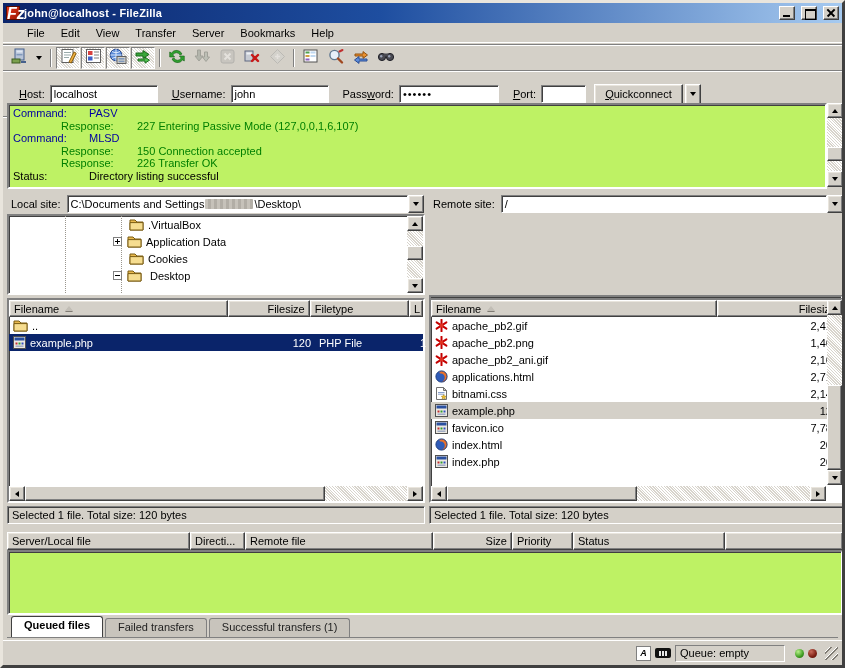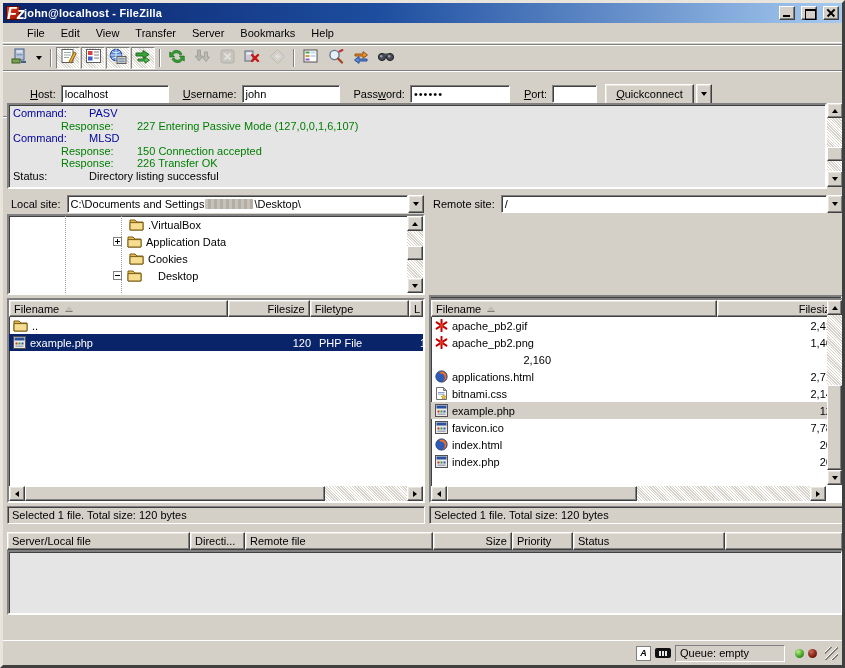--- a/index.html
+++ b/index.html
@@ -3,21 +3,21 @@
 <meta charset="utf-8">
 <style>
   * { box-sizing: border-box; margin: 0; padding: 0; }
   html,body { width:845px; height:668px; }
   body { font-family:"Liberation Sans", sans-serif; font-size:11px; color:#000; background:#d4d0c8; }
   #win { position:relative; width:845px; height:668px; background:#d4d0c8;
          border:3px solid; border-color:#e9e5dd #404040 #404040 #e9e5dd; overflow:hidden; }
   .abs { position:absolute; }
   .raised { background:#d4d0c8; border:1px solid; border-color:#fff #404040 #404040 #fff;
             box-shadow: inset -1px -1px 0 #808080, inset 1px 1px 0 #e9e5dd; }
-  .well { background:#e5e5e5; border:2px solid; border-color:#808080 #fff #fff #808080;
+  .well { background:#bef264; border:2px solid; border-color:#808080 #fff #fff #808080;
           box-shadow: inset 1px 1px 0 #404040; }
   
   #titlebar { left:0; top:0; right:0; height:20px; display:flex; align-items:center; padding:0 3px; gap:4px;
               background:linear-gradient(to right,#0a246a,#1e4ea0 45%,#a6caf0); }
   #logo { width:14px; height:14px; background:linear-gradient(135deg,#e63b1f,#9c1400); color:#fff;
           font-weight:bold; font-style:italic; font-size:16px; line-height:14px; text-align:center;
           border:1px solid #5a0c00; }
   #title-text { color:#fff; font-weight:bold; flex:1; letter-spacing:.2px; }
   .tbtn { width:16px; height:14px; background:#d4d0c8; border:1px solid; border-color:#fff #404040 #404040 #fff;
           box-shadow: inset -1px -1px 0 #808080; position:relative; }
@@ -33,21 +33,21 @@
   .menu-item { padding:2px 8px; }
   #toolbar { left:0; top:41px; right:0; height:27px; display:flex; align-items:center; padding-left:4px; gap:1px;
              border-top:1px solid #808080; border-bottom:1px solid #808080; box-shadow:0 1px 0 #fff, inset 0 1px 0 #fff; }
   .tool-sep { width:2px; height:18px; margin:0 3px; border-left:1px solid #808080; border-right:1px solid #fff; }
   .tool-btn { width:24px; height:22px; display:flex; align-items:center; justify-content:center; background:transparent; }
   .tool-btn.narrow { width:14px; }
   .tool-btn.pressed { border:1px solid; border-color:#808080 #fff #fff #808080;
       background-image:repeating-linear-gradient(45deg,#fff 0,#fff 1px,#dcd8d0 1px,#dcd8d0 2px); }
   .tool-btn.disabled svg { opacity:.38; filter:grayscale(90%); }
   
-  #quickbar { left:0; top:69px; right:0; height:45px; display:flex; align-items:center; padding-left:27px;
+  #quickbar { left:0; top:69px; right:0; height:45px; display:flex; align-items:center; padding-left:16px;
               border-bottom:1px solid #808080; box-shadow:0 1px 0 #fff; }
   .qc-label u { text-underline-offset:1px; }
   .qc-input { height:18px; background:#fff; border:1px solid; border-color:#808080 #fff #fff #808080;
               box-shadow: inset 1px 1px 0 #404040; padding:2px 3px; font-size:11px; display:flex; align-items:center; overflow:hidden; }
   #qc-btn { height:21px; padding:0 10px; margin-left:8px; display:flex; align-items:center; }
   #qc-drop { width:16px; height:21px; margin-left:2px; display:flex; align-items:center; justify-content:center; }
   
   #log { left:4px; top:100px; width:820px; height:86px; padding:2px 4px; overflow:hidden; }
   .log-line { display:flex; line-height:12.5px; }
   .log-type { width:76px; flex:none; }
@@ -369,21 +369,21 @@
         <div class="tree-row">
           <span style="width: 104px; flex: 0 0 auto;"></span>
           <span class="expander"></span>
           <span style="width: 5px; flex: 0 0 auto;"></span>
           <span class="icon-cell" style="display: flex;">
             <svg width="15" height="13" viewBox="0 0 15 13">
               <path d="M1 2h5l2 2h6v8H1z" fill="#e8b94e" stroke="#7a5c12"></path>
               <path d="M1 4.6h13V12H1z" fill="#f6dd90" stroke="#7a5c12"></path>
             </svg>
           </span>
-          <span style="margin-left: 16px;">Desktop</span>
+          <span style="margin-left: 8px;">Desktop</span>
         </div>
       </div>
   </div>
   <div class="abs sbtn" style="left:404px;top:213px;width:16px;height:15px">
       <i class="tri tri-up"></i>
     </div>
   <div class="abs track" style="left:404px;top:228px;width:16px;height:47px"></div>
   <div class="abs thumb" style="left:404px;top:243px;width:16px;height:14px"></div>
   <div class="abs sbtn" style="left:404px;top:275px;width:16px;height:15px">
       <i class="tri tri-down"></i>
@@ -502,20 +502,33 @@
                   <line x1="11.4" y1="3.4" x2="1.6" y2="9.6"></line>
                 </g>
                 <circle cx="6.5" cy="6.5" r="2" fill="#e03020"></circle>
               </svg>
             </span>
             <span>apache_pb2.png</span>
           </div>
           <div class="cell r" style="width: 124px;">1,463</div>
         </div>
         <div class="file-row">
+          <div class="cell icon-cell" style="width: 287px;">
+            <span style="display: flex;">
+              <svg width="13" height="13" viewBox="0 0 13 13">
+                <g stroke="#c40000" stroke-width="2" stroke-linecap="round">
+                  <line x1="6.5" y1="0.8" x2="6.5" y2="12.2"></line>
+                  <line x1="1.6" y1="3.4" x2="11.4" y2="9.6"></line>
+                  <line x1="11.4" y1="3.4" x2="1.6" y2="9.6"></line>
+                </g>
+                <circle cx="6.5" cy="6.5" r="2" fill="#e03020"></circle>
+              </svg>
+            </span>
+            <span>apache_pb2_ani.gif</span>
+          </div>
           <div class="cell r" style="width: 124px;">2,160</div>
         </div>
         <div class="file-row">
           <div class="cell icon-cell" style="width: 287px;">
             <span style="display: flex;">
               <svg width="13" height="13" viewBox="0 0 13 13">
                 <circle cx="6.5" cy="6.5" r="5.6" fill="#2f5bb8"></circle>
                 <path d="M6.5 0.9a5.6 5.6 0 0 1 5.6 5.6c0 3.1-2.5 5.6-5.6 5.6 2.1-1.1 3.6-2.9 3.2-5.1C9.3 4.8 7.9 3.7 5.9 3.5 4.4 3.3 3.6 2 6.5 0.9z" fill="#e8702a"></path>
                 <circle cx="6.5" cy="6.5" r="5.6" fill="none" stroke="#203f80"></circle>
               </svg>
@@ -630,20 +643,25 @@
       <div class="hdr-cell" style="width: 183px;">Server/Local file</div>
       <div class="hdr-cell" style="width: 55px;">Directi...</div>
       <div class="hdr-cell" style="width: 188px;">Remote file</div>
       <div class="hdr-cell r" style="width: 79px;">Size</div>
       <div class="hdr-cell" style="width: 61px;">Priority</div>
       <div class="hdr-cell" style="width: 152px;">Status</div>
       <div class="hdr-cell" style="flex: 1 1 0%;"></div>
     </div>
   <div id="queue-body" class="abs well"></div>
 
+  <div id="tabs" class="abs">
+      <div class="tab active">Queued files</div>
+      <div class="tab">Failed transfers</div>
+      <div class="tab">Successful transfers (1)</div>
+    </div>
 
   <div id="statusbar" class="abs">
     <div id="dtype-ico">
         <span>A</span>
       </div>
     <div id="speed-ico">
         <i></i>
         <i></i>
         <i></i>
       </div>

